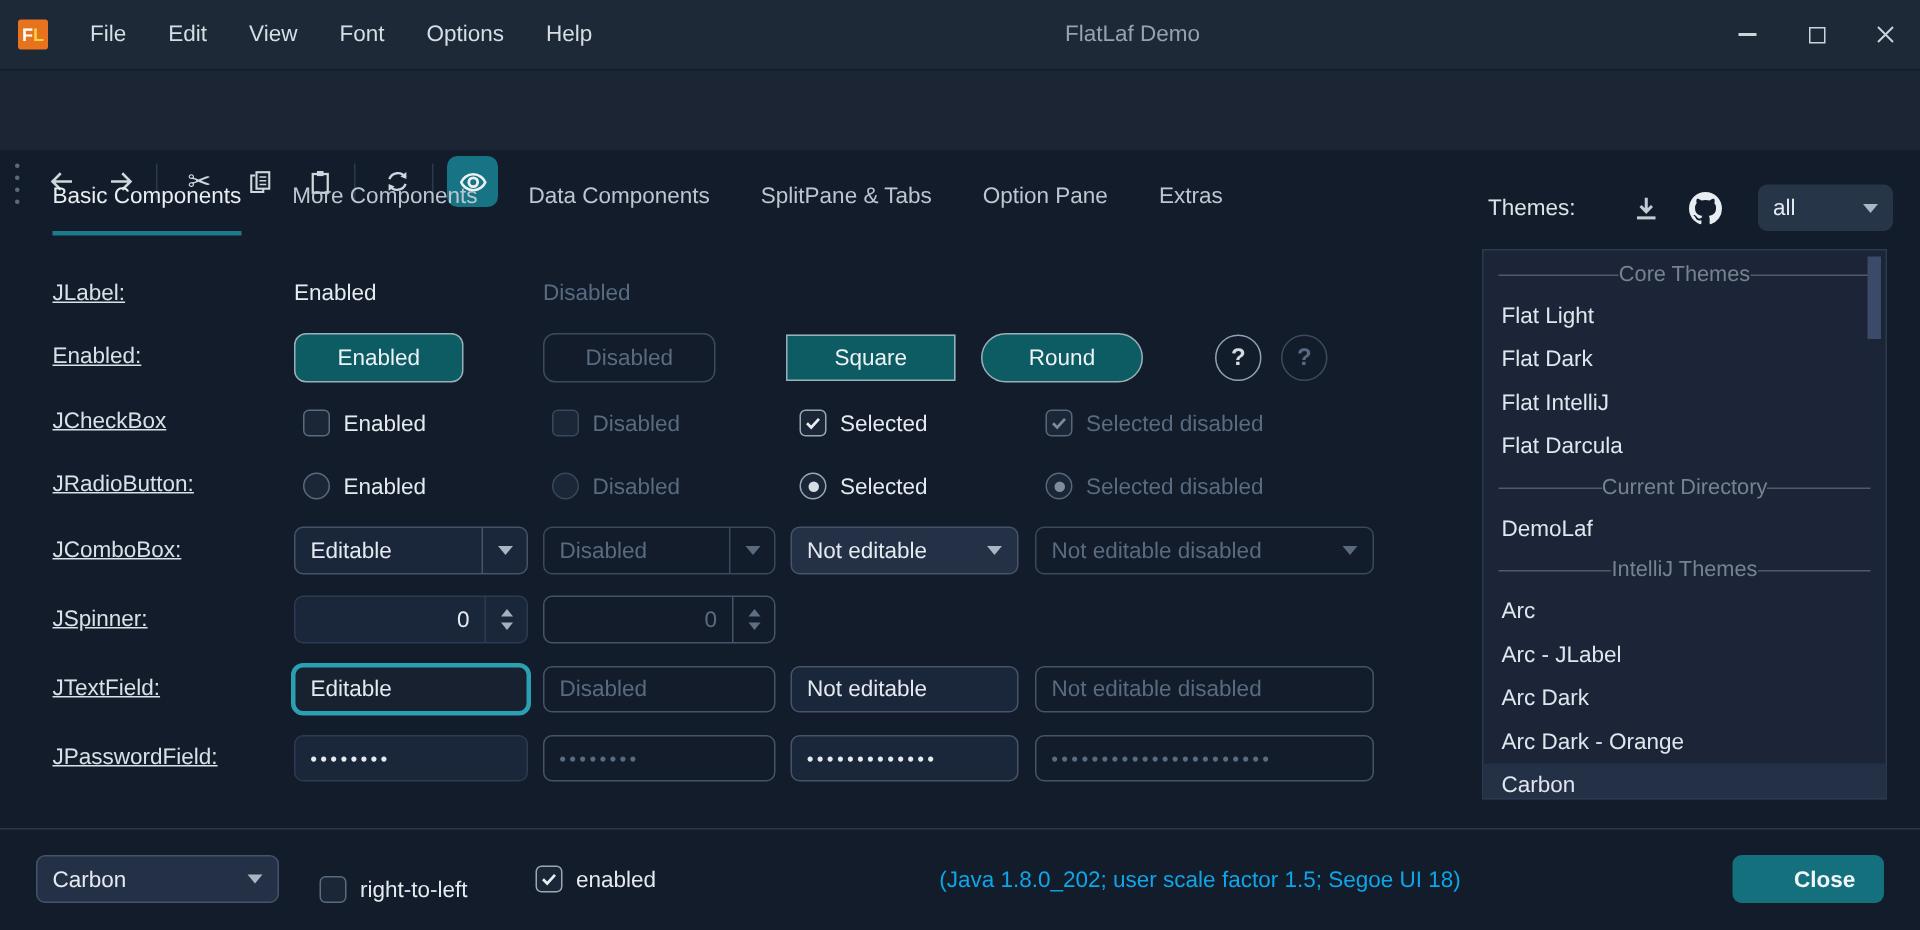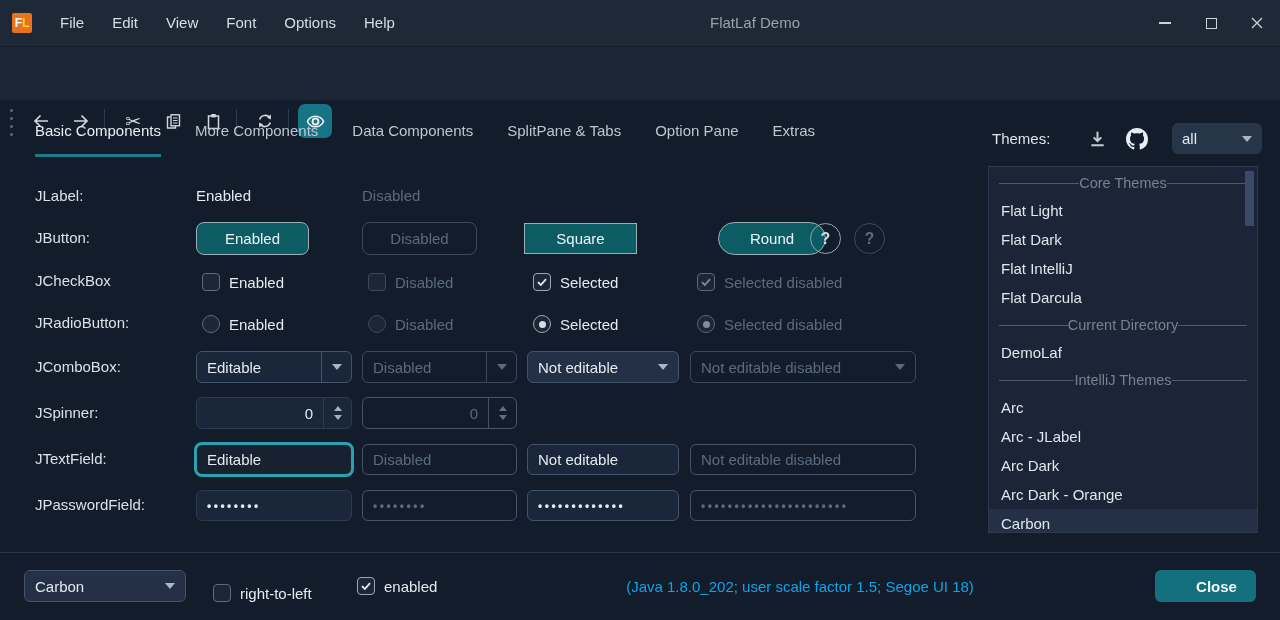--- a/index.html
+++ b/index.html
@@ -54,21 +54,21 @@
               border-top:6px solid #a9b6c3; }
   .theme-list { position:absolute; left:988px; top:166px; width:270px; height:367px;
                 background:#1b2537; border:1px solid #2c3a50; padding-top:3px; overflow:hidden; }
   .tl-sep { display:flex; align-items:center; height:26px; color:#77828f; padding:0 10px; font-size:14.5px; }
   .tl-sep .line { flex:1; height:1px; background:#505b68; }
   .tl-item { height:29px; line-height:29px; padding-left:12px; color:#e0e6ed; }
   .tl-item.selected { background:#243046; }
   .tl-scrollbar { position:absolute; right:3px; top:4px; width:9px; height:55px; background:#3b4a68; }
 
   
-  .rlabel { position:absolute; left:35px; color:#d9e0e8; }
+  .rlabel { position:absolute; left:35px; color:#d9e0e8;text-decoration:underline; }
   .text-enabled { color:#e4eaf0; } .text-disabled { color:#596b80; }
 
   .btn { display:flex; align-items:center; justify-content:center; border-radius:8px; }
   .btn-primary { background:#0d5c64; border:1px solid #9ab0b8; color:#eef3f6; }
   .btn-disabled { background:transparent; border:1px solid #3b4b5f; color:#596b80; }
   .btn-square { border-radius:0; }
   .btn-round { border-radius:17px; }
   .help-btn { width:31px; height:31px; border-radius:50%; border:1.5px solid #90a4ae; color:#d3dce2;
               display:flex; align-items:center; justify-content:center; font-weight:bold; font-size:16px; }
   .help-btn.disabled { border-color:#3b4b5f; color:#596b80; }
@@ -260,35 +260,35 @@
       </div>
     <div class="tl-item">Arc</div>
     <div class="tl-item">Arc - JLabel</div>
     <div class="tl-item">Arc Dark</div>
     <div class="tl-item">Arc Dark - Orange</div>
     <div class="tl-item selected">Carbon</div>
     <div class="tl-scrollbar"></div>
   </div>
 
   <span class="rlabel" style="top:187px">JLabel:</span>
-  <span class="rlabel" style="top:229px">JButton:</span>
+  <span class="rlabel" style="top:229px">Enabled:</span>
   <span class="rlabel" style="top:272px">JCheckBox</span>
   <span class="rlabel" style="top:314px">JRadioButton:</span>
   <span class="rlabel" style="top:358px">JComboBox:</span>
   <span class="rlabel" style="top:404px">JSpinner:</span>
   <span class="rlabel" style="top:450px">JTextField:</span>
   <span class="rlabel" style="top:496px">JPasswordField:</span>
 
   <span class="abs text-enabled" style="left:196px; top:187px">Enabled</span>
   <span class="abs text-disabled" style="left:362px; top:187px">Disabled</span>
 
   <div class="abs btn btn-primary" style="left:196px; top:222px; width:113px; height:33px">Enabled</div>
   <div class="abs btn btn-disabled" style="left:362px; top:222px; width:115px; height:33px">Disabled</div>
   <div class="abs btn btn-primary btn-square" style="left:524px; top:223px; width:113px; height:31px">Square</div>
-  <div class="abs btn btn-primary btn-round" style="left:718px; top:222px; width:108px; height:33px">Round</div>
+  <div class="abs btn btn-primary btn-round" style="left:654px; top:222px; width:108px; height:33px">Round</div>
   <div class="abs help-btn" style="left:810px; top:223px">?</div>
   <div class="abs help-btn disabled" style="left:854px; top:223px">?</div>
 
   <div class="abs cb" style="left:202px; top:272px">
     <span class="cb-box"></span>
     <span>Enabled</span>
   </div>
   <div class="abs cb disabled text-disabled" style="left:368px; top:272px">
     <span class="cb-box"></span>
     <span>Disabled</span>

